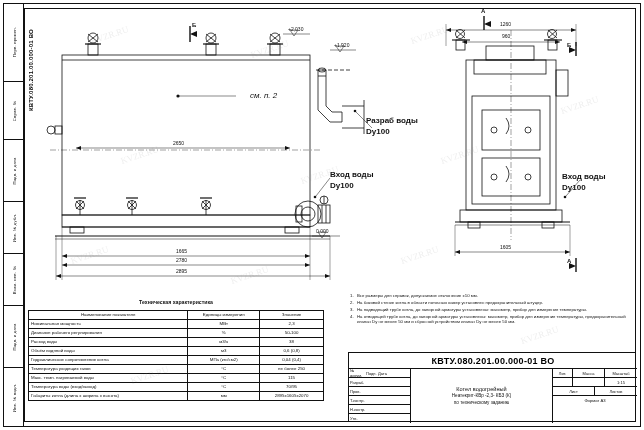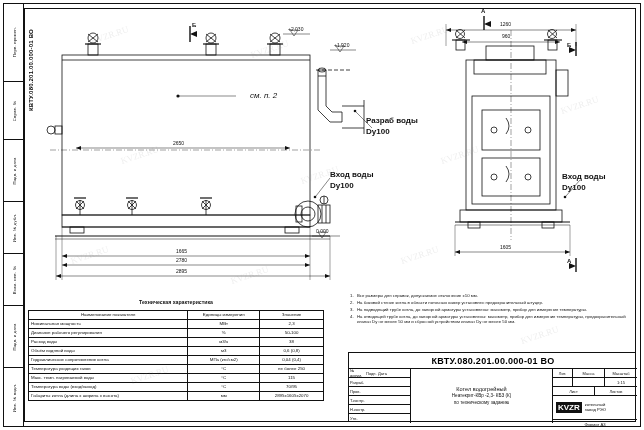--- a/index.html
+++ b/index.html
@@ -578,27 +578,20 @@
         <div style="width:32px;">Масштаб</div>
       </div>
       <div class="rrow">
         <div style="width:20px;"></div>
         <div style="width:32px;"></div>
         <div style="width:32px;">1:15</div>
       </div>
       <div class="rrow">
         <div style="width:42px;">Лист</div>
         <div style="width:42px;">Листов</div>
-      </div>
-      <div id="tb-logo">
-        <span class="kv">KVZR</span>
-        <span class="co">
-          <span style="display:block;">котельный</span>
-          <span style="display:block;">завод РЭО</span>
-        </span>
       </div>
       <div id="tb-format">Формат  А3</div>
     </div>
   </div>
 
   <div class="wm" style="left:90px; top:30px;">KVZR.RU</div>
   <div class="wm" style="left:250px; top:44px;">KVZR.RU</div>
   <div class="wm" style="left:410px; top:30px;">KVZR.RU</div>
   <div class="wm" style="left:560px; top:100px;">KVZR.RU</div>
   <div class="wm" style="left:120px; top:150px;">KVZR.RU</div>

